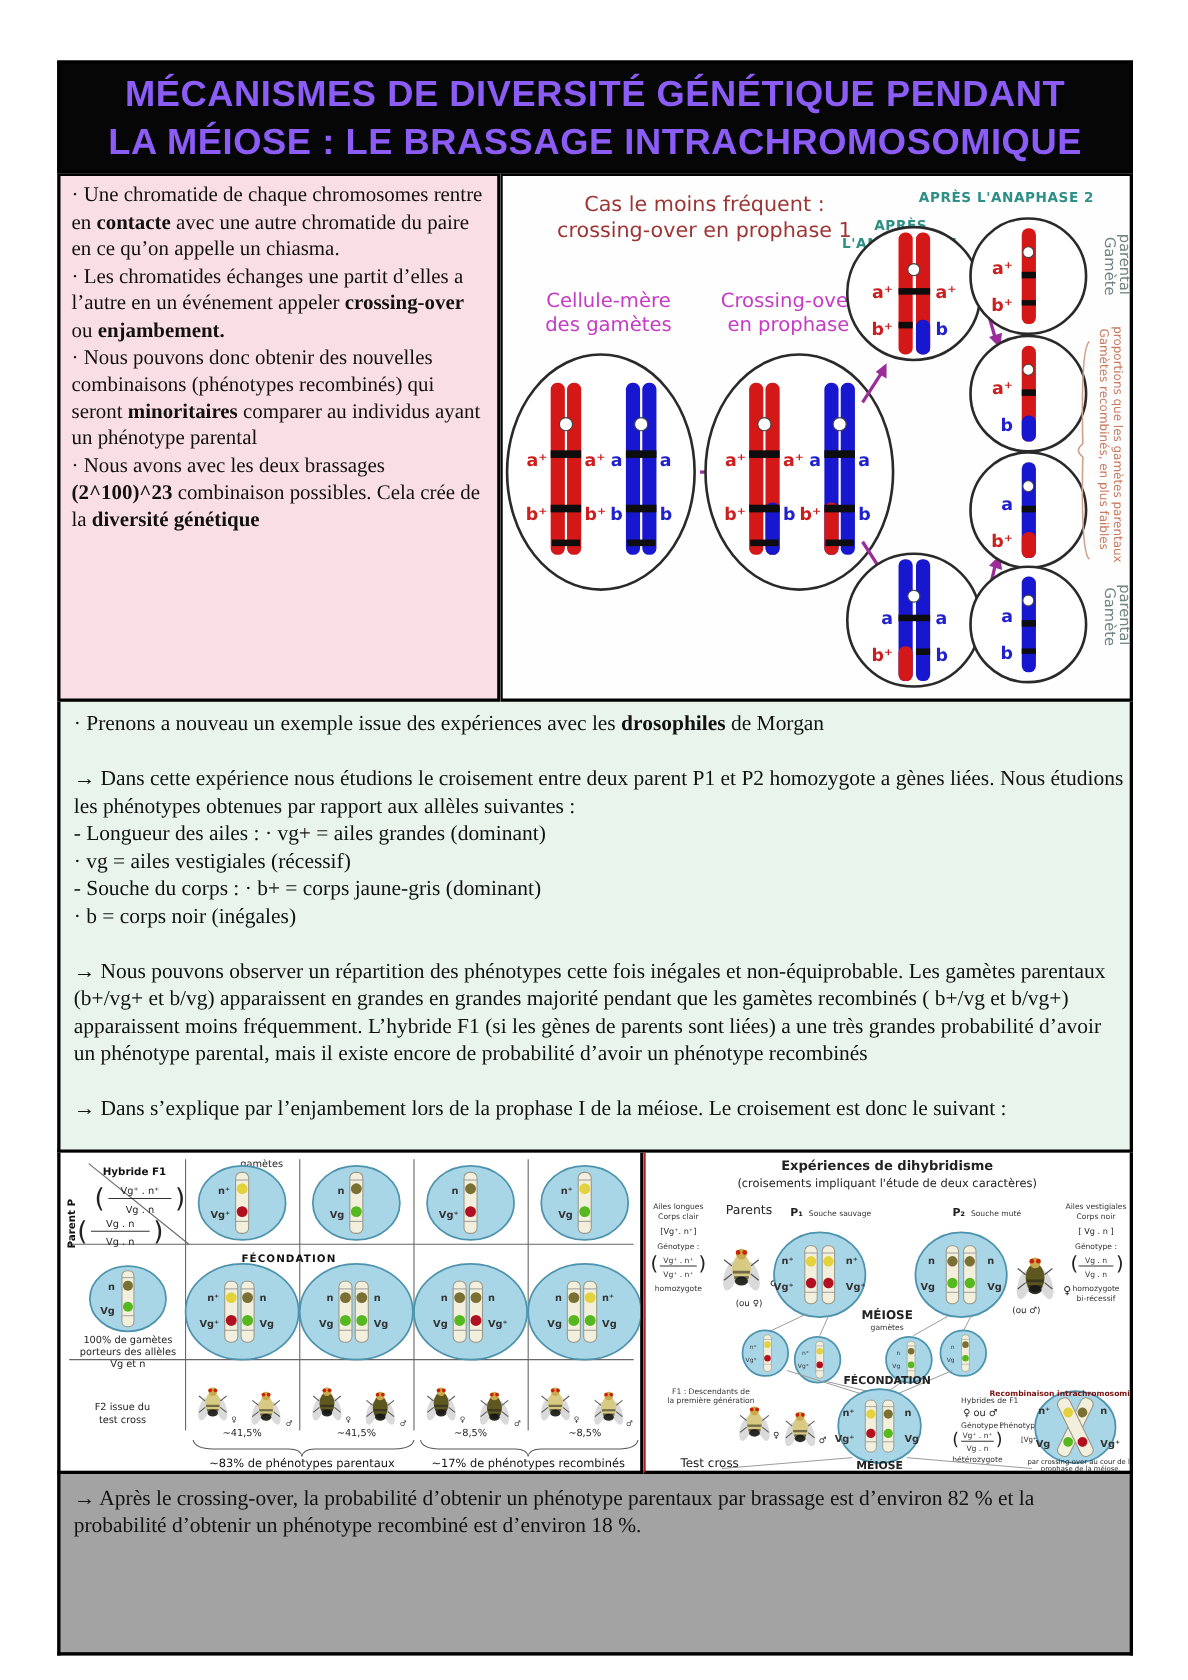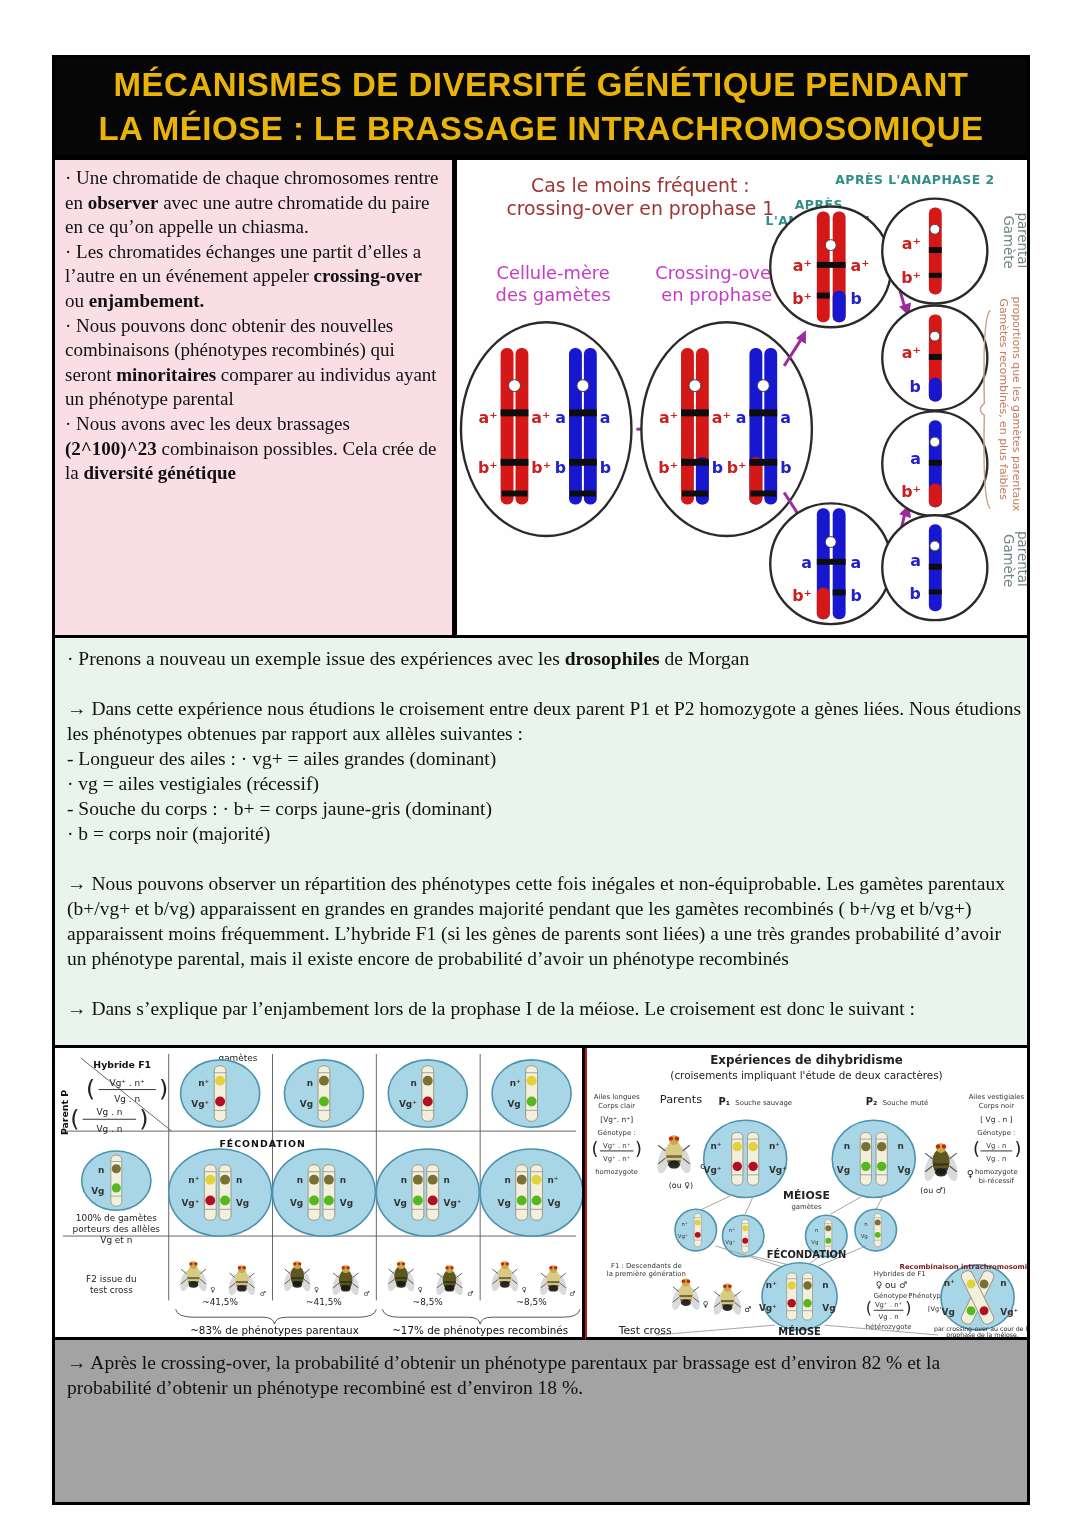--- a/index.html
+++ b/index.html
@@ -1,18 +1,18 @@
 <!DOCTYPE html>
 <html><head>
 <meta charset="utf-8">
 <style>
   html,body{margin:0;padding:0;background:#fff;}
   .page{width:1080px;height:1527px;background:#fff;position:relative;font-family:"Liberation Serif",serif;color:#111;}
   .content{position:absolute;left:52px;top:55px;width:978px;}
-  .hdr{background:#060606;border:3px solid #000;color:#eab308;text-align:center;
+  .hdr{background:#060606;border:3px solid #000;color:#8b5cf6;text-align:center;
        font-family:"Liberation Sans",sans-serif;font-weight:bold;font-size:33px;line-height:44px;
        padding:5px 0 4px 0;letter-spacing:0.5px;}
   .row1{display:flex;height:480px;}
   .pinkpanel{width:403px;box-sizing:border-box;border:3px solid #000;border-top:2px solid #000;
        background:#f9dee6;padding:6px 8px 0 10px;font-size:19px;line-height:24.6px;}
   .pinkpanel p{margin:0;}
   .b{font-weight:bold;}
   .diagpanel{flex:1;box-sizing:border-box;border:3px solid #000;border-left:2px solid #000;border-top:2px solid #000;background:#fffefe;overflow:hidden;}
   .greenpanel{box-sizing:border-box;border:3px solid #000;border-top:0;background:#e8f4ec;
        padding:8px 4px 0 12px;font-size:19.5px;line-height:25px;}
@@ -109,21 +109,21 @@
 <div class="page">
 <div class="content">
 
   <div class="hdr">
     <div>MÉCANISMES DE DIVERSITÉ GÉNÉTIQUE PENDANT</div>
     <div>LA MÉIOSE : LE BRASSAGE INTRACHROMOSOMIQUE</div>
   </div>
 
   <div class="row1">
     <div class="pinkpanel">
-      <p><span>· Une chromatide de chaque chromosomes rentre en </span><span class="b">observer</span><span> avec une autre chromatide du paire en ce qu’on appelle un chiasma.</span></p>
+      <p><span>· Une chromatide de chaque chromosomes rentre en </span><span class="b">contacte</span><span> avec une autre chromatide du paire en ce qu’on appelle un chiasma.</span></p>
       <p><span>· Les chromatides échanges une partit d’elles a l’autre en un événement appeler </span><span class="b">crossing-over</span><span> ou </span><span class="b">enjambement.</span></p>
       <p><span>· Nous pouvons donc obtenir des nouvelles combinaisons (phénotypes recombinés) qui seront </span><span class="b">minoritaires</span><span> comparer au individus ayant un phénotype parental</span></p>
       <p><span>· Nous avons avec les deux brassages </span><span class="b">(2^100)^23</span><span> combinaison possibles. Cela crée de la </span><span class="b">diversité génétique</span></p>
     </div>
 
     <div class="diagpanel">
       <svg viewBox="0 0 575 480" width="100%" height="100%" preserveAspectRatio="none">
         <text x="185" y="32" text-anchor="middle" class="t-red">Cas le moins fréquent :</text>
         <text x="185" y="56" text-anchor="middle" class="t-red">crossing-over en prophase 1</text>
         <text x="462" y="24" text-anchor="middle" class="t-teal">APRÈS L'ANAPHASE 2</text>
@@ -285,21 +285,21 @@
     </div>
   </div>
 
   <div class="greenpanel gp">
     <p><span>· Prenons a nouveau un exemple issue des expériences avec les </span><span class="b">drosophiles</span><span> de Morgan</span></p>
     <div class="spacer"></div>
     <p>→  Dans cette expérience nous étudions le croisement entre deux parent P1 et P2 homozygote a gènes liées. Nous étudions les phénotypes obtenues par rapport aux allèles suivantes :</p>
     <p>- Longueur des ailes : · vg+ = ailes grandes (dominant)</p>
     <p class="ind1">· vg = ailes vestigiales (récessif)</p>
     <p>- Souche du corps : · b+ = corps jaune-gris (dominant)</p>
-    <p class="ind2">· b = corps noir (majorité)</p>
+    <p class="ind2">· b = corps noir (inégales)</p>
     <div class="spacer"></div>
     <p>→  Nous pouvons observer un répartition des phénotypes cette fois inégales et non-équiprobable. Les gamètes parentaux (b+/vg+ et b/vg) apparaissent en grandes en grandes majorité pendant que les gamètes recombinés ( b+/vg et b/vg+) apparaissent moins fréquemment.  L’hybride F1 (si les gènes de parents sont liées) a une très grandes probabilité d’avoir un phénotype parental, mais il existe encore de probabilité d’avoir un phénotype recombinés</p>
     <div class="spacer"></div>
     <p>→  Dans s’explique par l’enjambement lors de la prophase I de la méiose. Le croisement est donc le suivant :</p>
   </div>
 
   <div class="row3">
     <div class="tc">
       <svg viewBox="0 0 533 292" width="100%" height="100%" preserveAspectRatio="none">
         <line x1="26" y1="10" x2="118" y2="84" class="gridline"></line>

